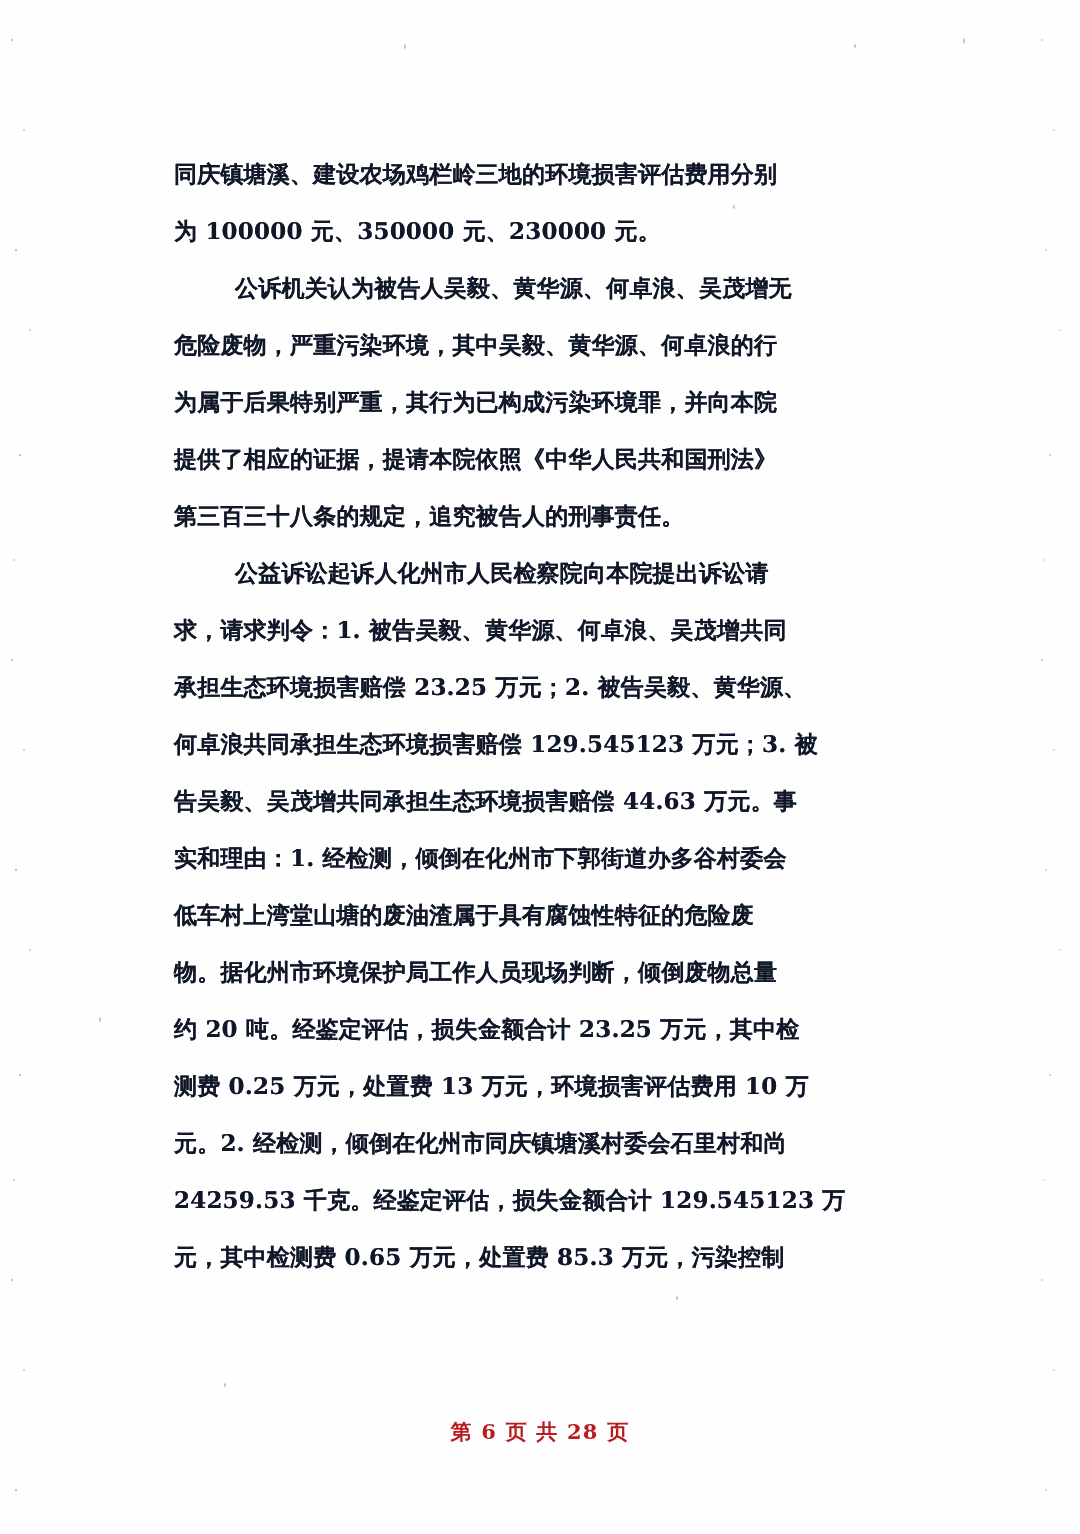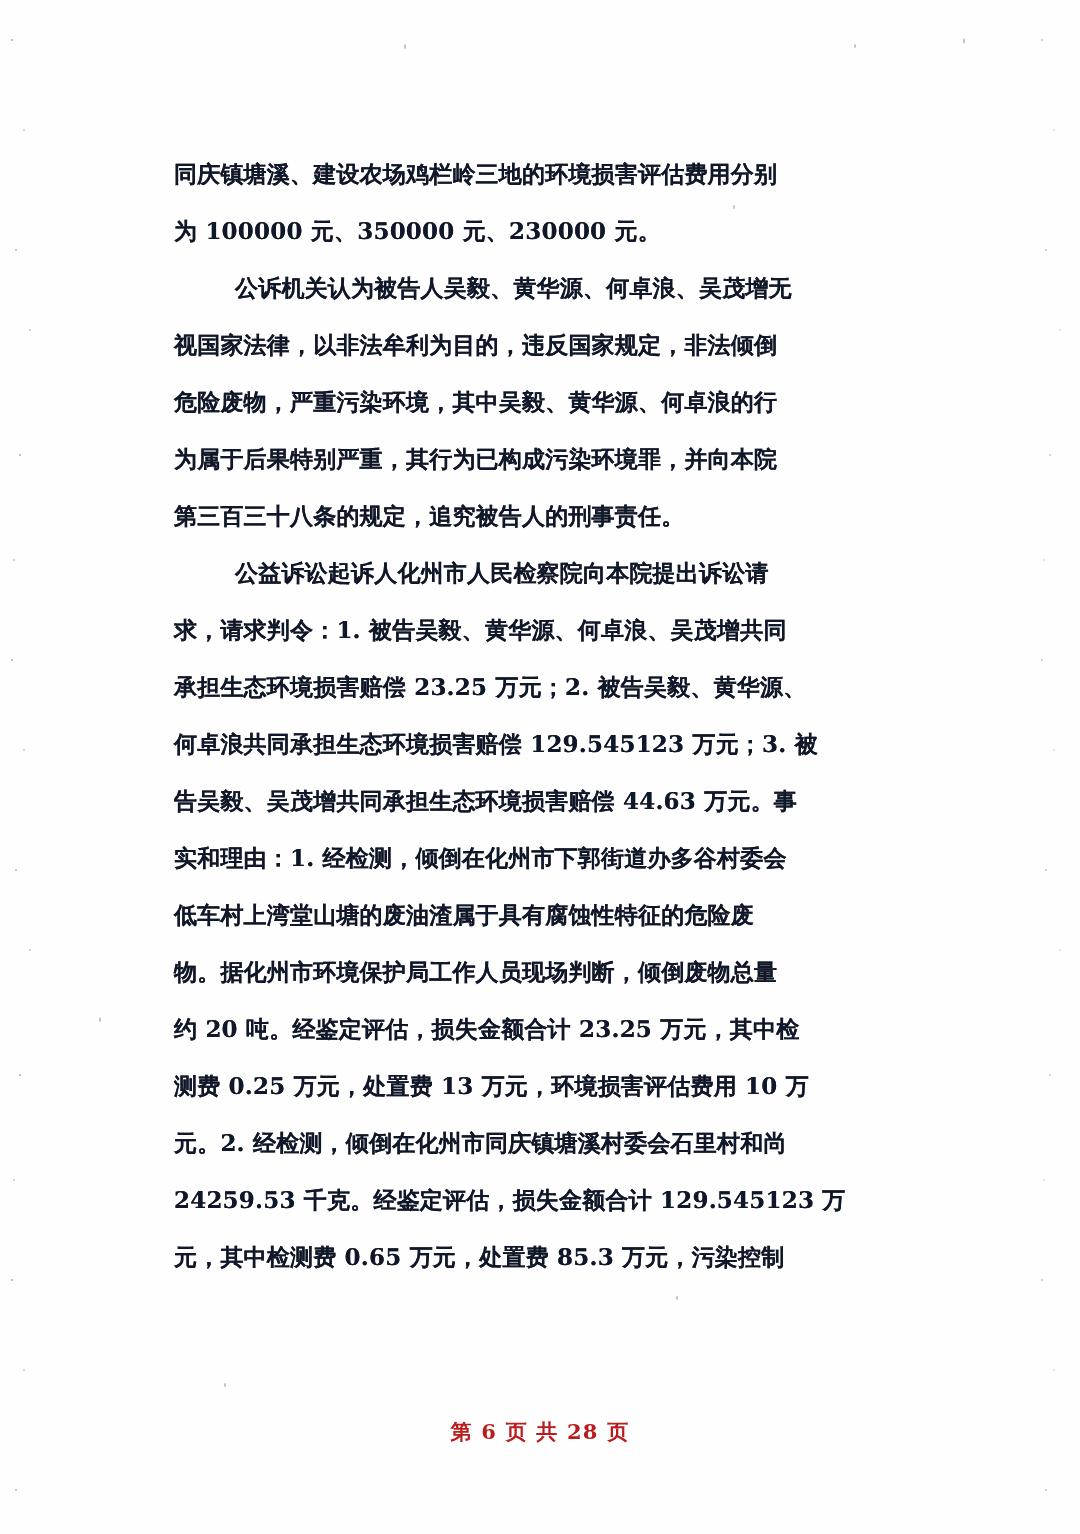--- a/index.html
+++ b/index.html
@@ -102,23 +102,23 @@
   <div class="dust" style="left:963px; top:38px;  width:2px; height:6px;"></div>
   <div class="dust" style="left:733px; top:205px; width:2px; height:4px;"></div>
   <div class="dust" style="left:99px;  top:1017px;width:2px; height:5px;"></div>
   <div class="dust" style="left:676px; top:1296px;width:2px; height:4px;"></div>
   <div class="dust" style="left:224px; top:1383px;width:2px; height:4px;"></div>
 
   <div id="body-text">
     <div class="line ink">同庆镇塘溪、建设农场鸡栏岭三地的环境损害评估费用分别</div>
     <div class="line ink">为 100000 元、350000 元、230000 元。</div>
     <div class="line ink indent">公诉机关认为被告人吴毅、黄华源、何卓浪、吴茂增无</div>
-    <div class="line ink">视国家法律，以非法牟利为目的，违反国家规定，非法倾倒</div>
     <div class="line ink">危险废物，严重污染环境，其中吴毅、黄华源、何卓浪的行</div>
     <div class="line ink">为属于后果特别严重，其行为已构成污染环境罪，并向本院</div>
+    <div class="line ink">提供了相应的证据，提请本院依照《中华人民共和国刑法》</div>
     <div class="line ink">第三百三十八条的规定，追究被告人的刑事责任。</div>
     <div class="line ink indent">公益诉讼起诉人化州市人民检察院向本院提出诉讼请</div>
     <div class="line ink">求，请求判令：1. 被告吴毅、黄华源、何卓浪、吴茂增共同</div>
     <div class="line ink">承担生态环境损害赔偿 23.25 万元；2. 被告吴毅、黄华源、</div>
     <div class="line ink">何卓浪共同承担生态环境损害赔偿 129.545123 万元；3. 被</div>
     <div class="line ink">告吴毅、吴茂增共同承担生态环境损害赔偿 44.63 万元。事</div>
     <div class="line ink">实和理由：1. 经检测，倾倒在化州市下郭街道办多谷村委会</div>
     <div class="line ink">低车村上湾堂山塘的废油渣属于具有腐蚀性特征的危险废</div>
     <div class="line ink">物。据化州市环境保护局工作人员现场判断，倾倒废物总量</div>
     <div class="line ink">约 20 吨。经鉴定评估，损失金额合计 23.25 万元，其中检</div>

